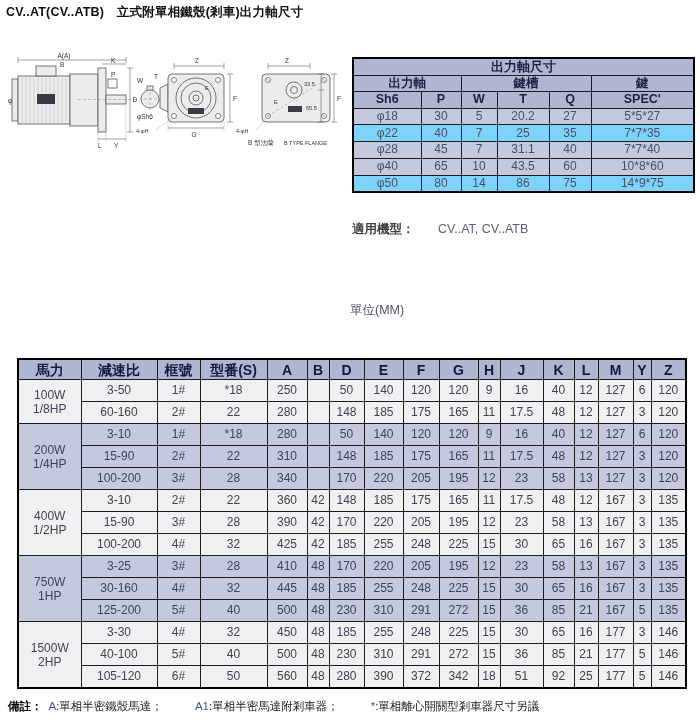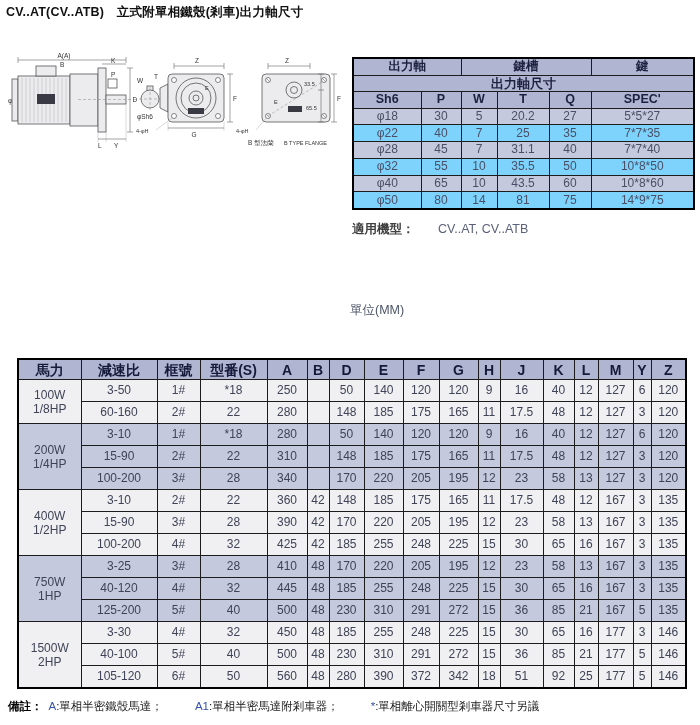--- a/index.html
+++ b/index.html
@@ -184,26 +184,26 @@
   <colgroup id="shaft-cols-group">
       <col style="width: 68px;">
       <col style="width: 40px;">
       <col style="width: 36px;">
       <col style="width: 52px;">
       <col style="width: 42px;">
       <col style="width: 103px;">
     </colgroup>
   <thead>
     <tr>
+      <th colspan="6" class="big">出力軸尺寸</th>
+    </tr>
+    <tr>
       <th colspan="2">出力軸</th>
       <th colspan="3">鍵槽</th>
       <th>鍵</th>
-    </tr>
-    <tr>
-      <th colspan="6" class="big">出力軸尺寸</th>
     </tr>
     <tr id="shaft-col-head">
         <th>Sh6</th>
         <th>P</th>
         <th>W</th>
         <th>T</th>
         <th>Q</th>
         <th>SPEC'</th>
       </tr>
   </thead>
@@ -225,41 +225,33 @@
         <td>7*7*35</td>
       </tr>
       <tr class="lav">
         <td>φ28</td>
         <td>45</td>
         <td>7</td>
         <td>31.1</td>
         <td>40</td>
         <td>7*7*40</td>
       </tr>
-      <tr class="lt">
-        <td>φ32</td>
-        <td>55</td>
-        <td>10</td>
-        <td>35.5</td>
-        <td>50</td>
-        <td>10*8*50</td>
-      </tr>
       <tr class="lav">
         <td>φ40</td>
         <td>65</td>
         <td>10</td>
         <td>43.5</td>
         <td>60</td>
         <td>10*8*60</td>
       </tr>
       <tr class="lt">
         <td>φ50</td>
         <td>80</td>
         <td>14</td>
-        <td>81</td>
+        <td>86</td>
         <td>75</td>
         <td>14*9*75</td>
       </tr>
     </tbody>
 </table>
 
 <div class="abs applicable">
   <span class="lbl">適用機型：</span>
   <span class="val">CV..AT, CV..ATB</span>
 </div>
@@ -480,21 +472,21 @@
         <td>195</td>
         <td>12</td>
         <td>23</td>
         <td>58</td>
         <td>13</td>
         <td>167</td>
         <td>3</td>
         <td>135</td>
       </tr>
       <tr class="glav">
-        <td>40-120</td>
+        <td>30-160</td>
         <td>4#</td>
         <td>32</td>
         <td>445</td>
         <td>48</td>
         <td>185</td>
         <td>255</td>
         <td>248</td>
         <td>225</td>
         <td>15</td>
         <td>30</td>

